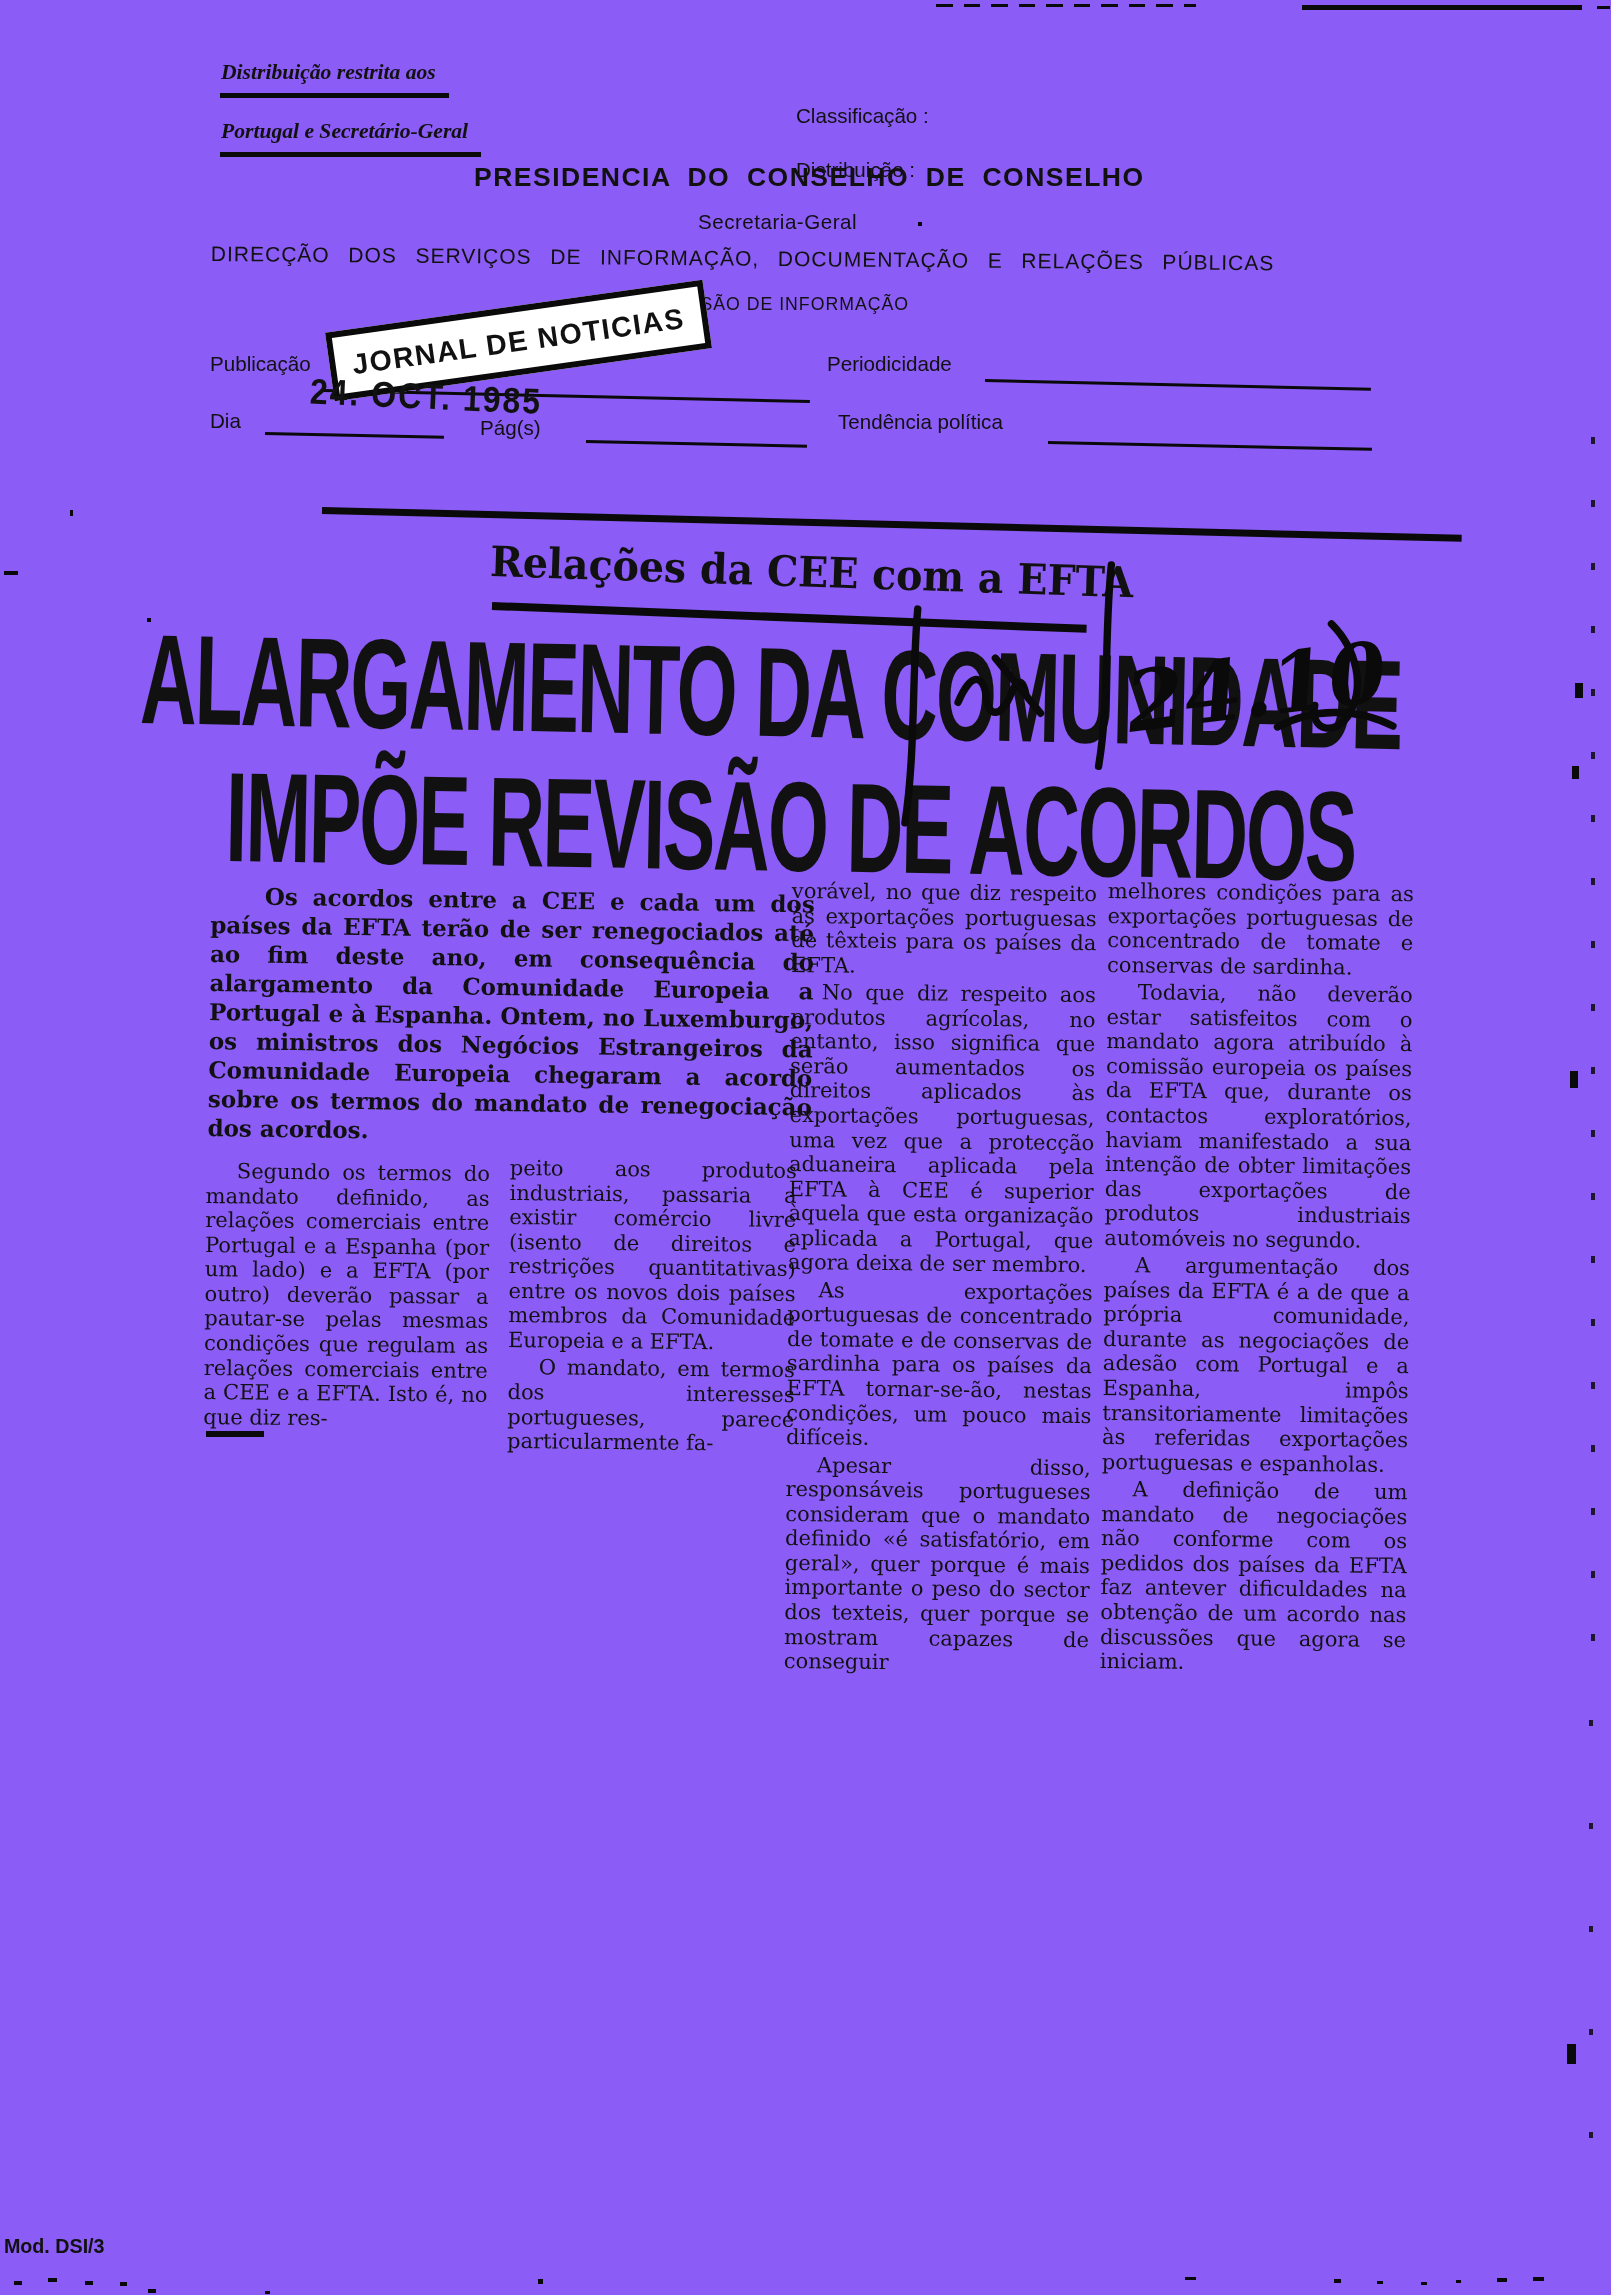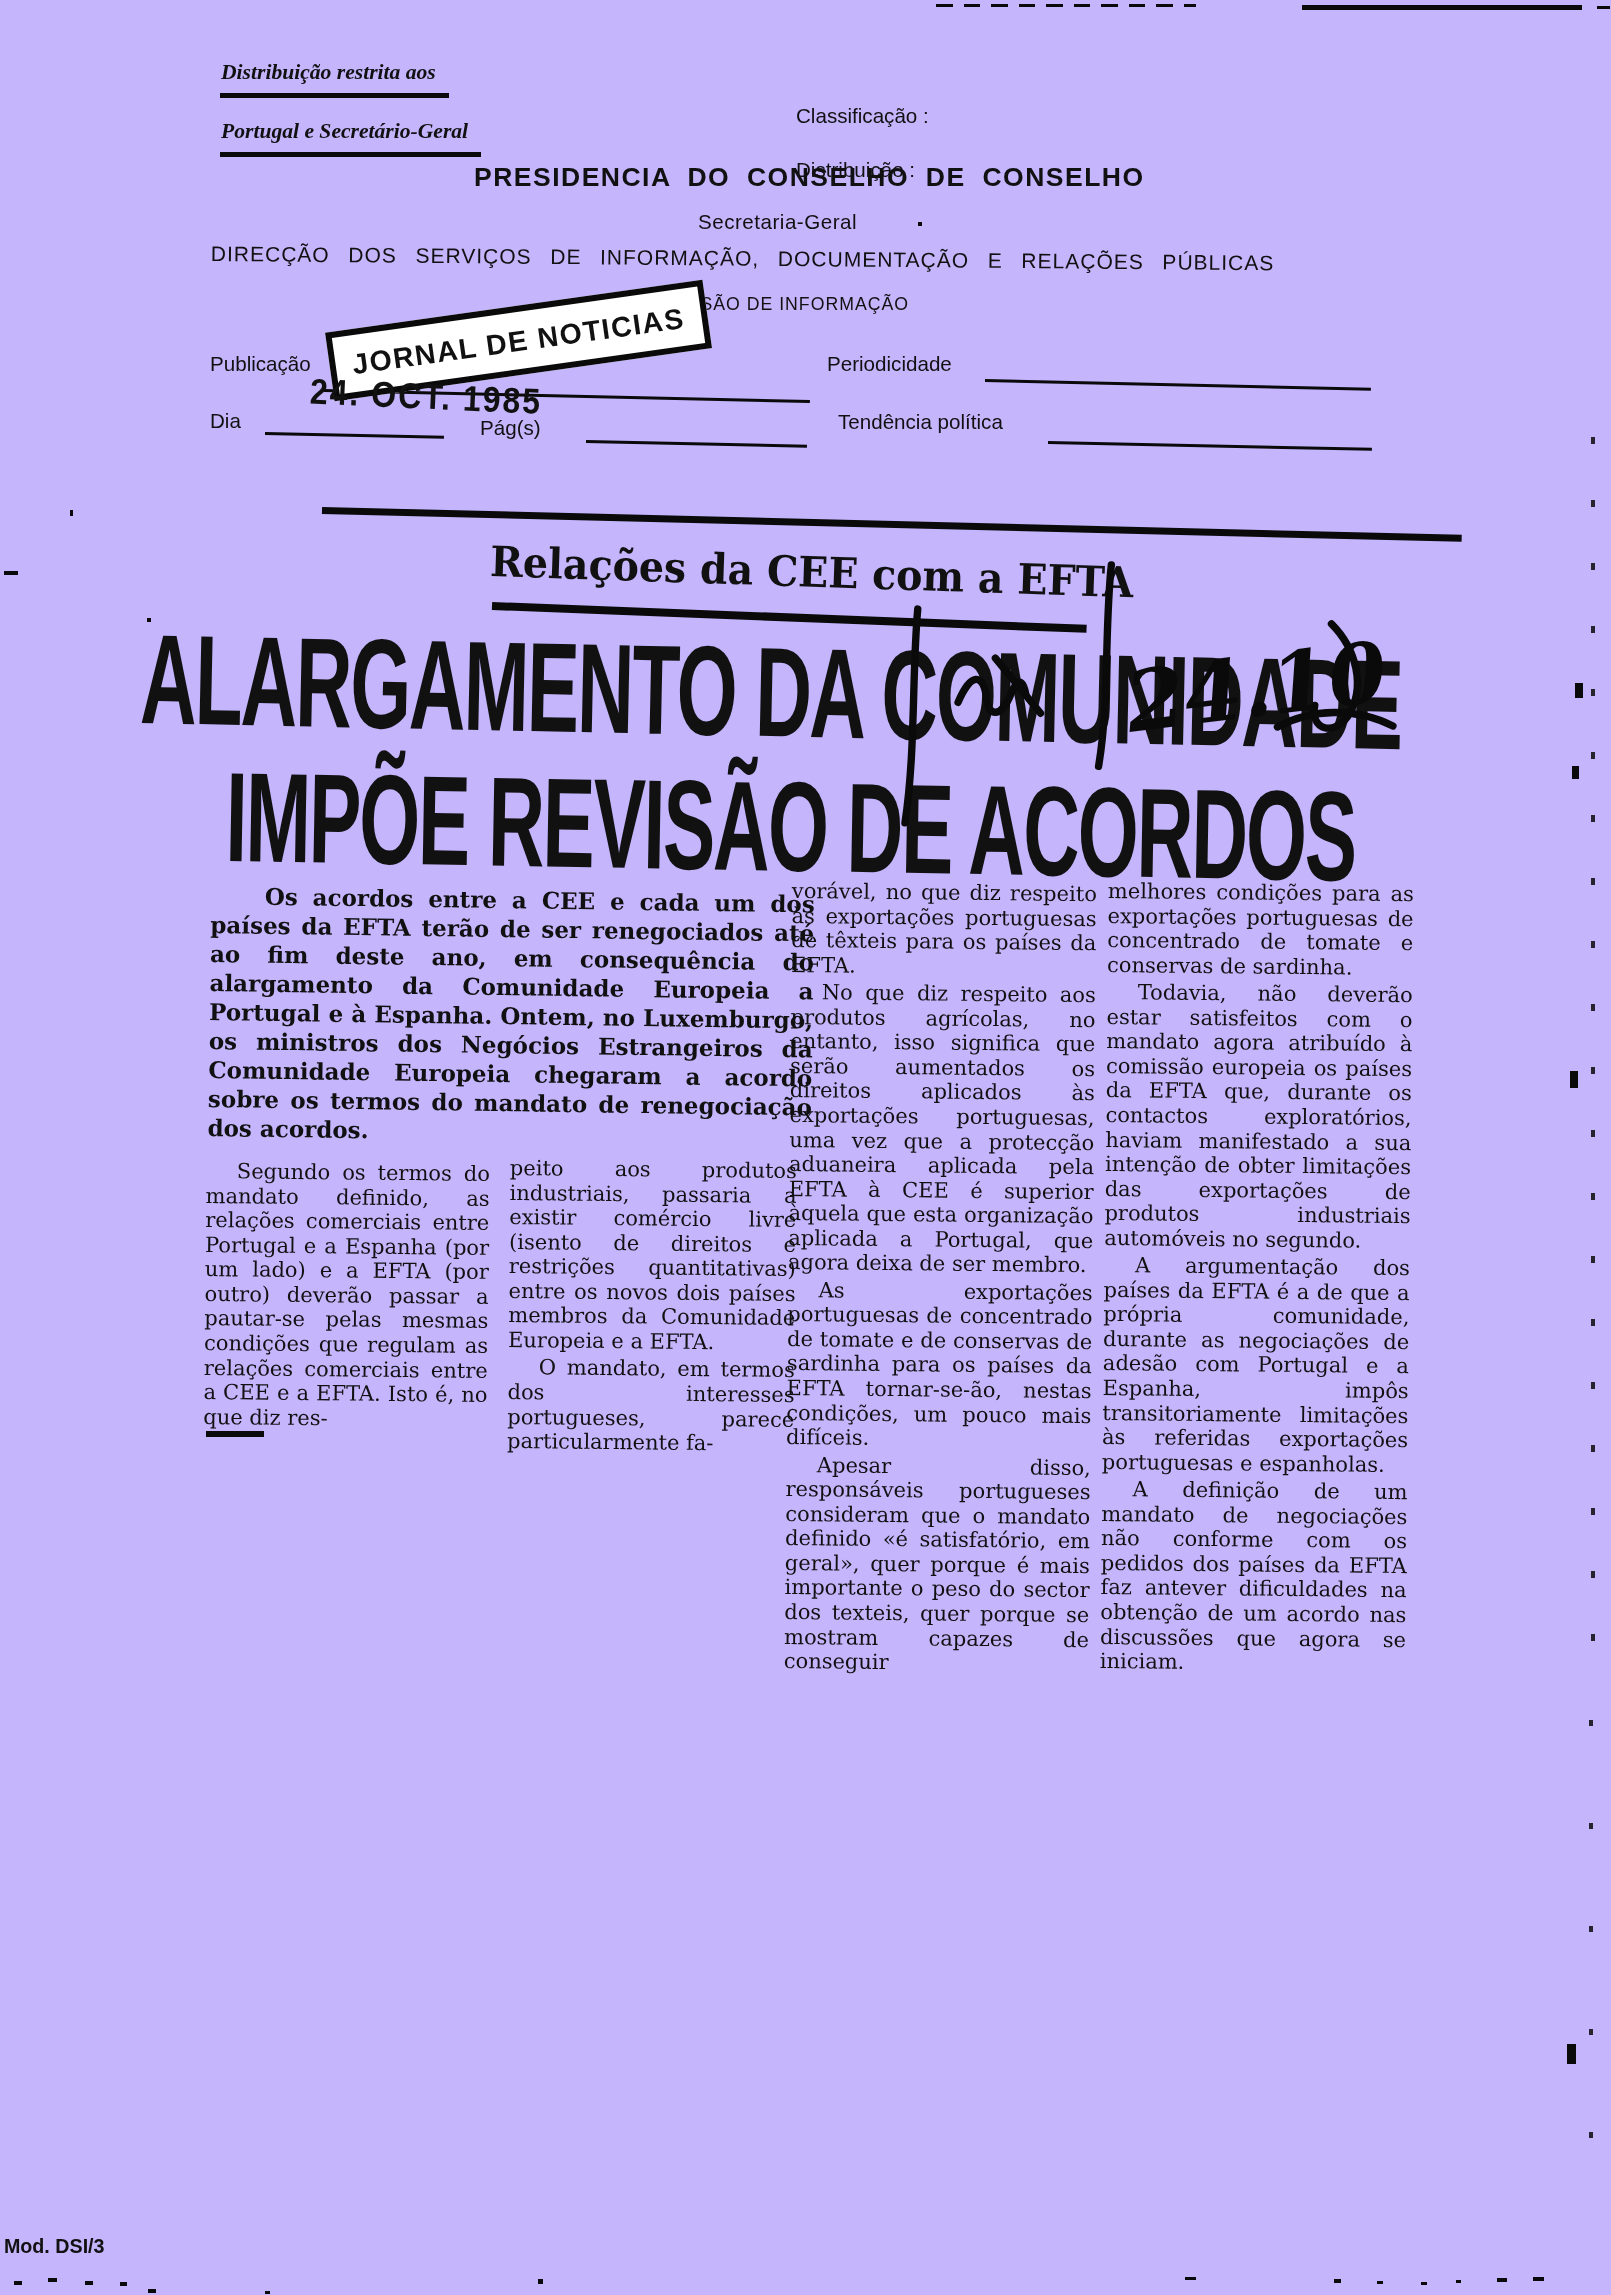--- a/index.html
+++ b/index.html
@@ -1,19 +1,19 @@
 <!DOCTYPE html>
 <html style="font-size:7.9px"><head>
 <meta charset="utf-8">
 <style>
   html,body{margin:0;padding:0;background:#e8e8e8;}
   .page{
     position:relative;
     width:1612px;height:2295px;
-    background:#c4b5fd;
+    background:#8b5cf6;
     color:#111;
     overflow:hidden;
     font-family:"Liberation Sans",sans-serif;
   }
   .abs{position:absolute;}
   .rule{position:absolute;background:#0a0a0a;transform-origin:left center;}
   .speck{position:absolute;background:#0a0a0a;}
   
   .note{
     font:italic 700 21.6px "Liberation Serif",serif;

